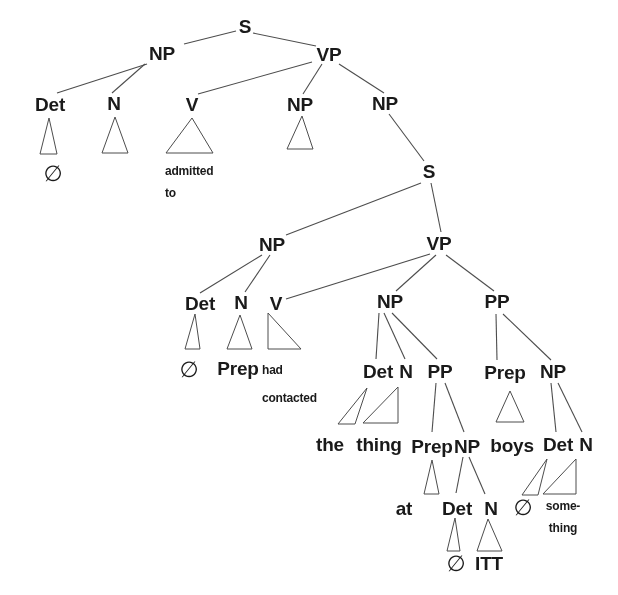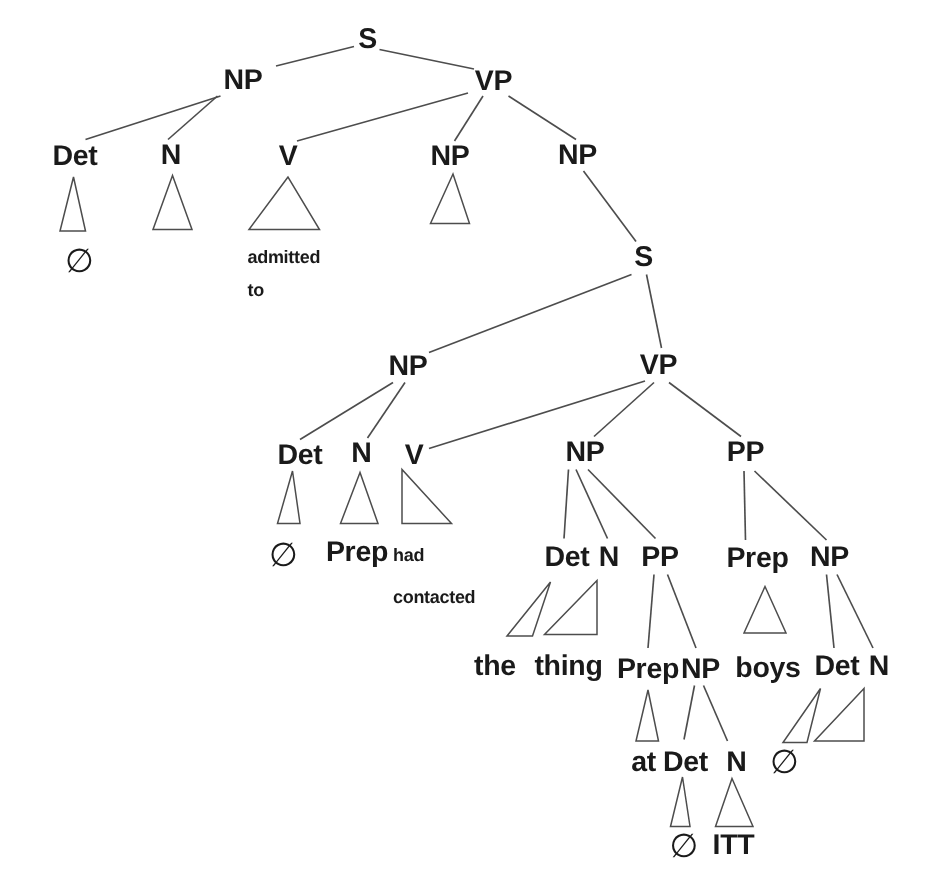--- a/index.html
+++ b/index.html
@@ -141,18 +141,20 @@
   <span class="nul" style="left:53px;top:163px">∅</span>
   <span class="blk lh22" style="left:165px;top:160px">admitted
 to</span>
   <span class="nul" style="left:189px;top:359px">∅</span>
   <span class="lf" style="left:238px;top:359px">Prep</span>
   <span class="blk lh28" style="left:262px;top:356px">had
 contacted</span>
   <span class="lf" style="left:330px;top:435px">the</span>
   <span class="lf" style="left:379px;top:435px">thing</span>
   <span class="lf" style="left:512px;top:436px">boys</span>
-  <span class="lf" style="left:429px;top:499px">at</span>
+  <span class="lf" style="left:404px;top:499px">at</span>
   <span class="nul" style="left:523px;top:497px">∅</span>
+  <span class="blk lh22 ctr" style="left:536px;top:495px;width:54px">some-
+thing</span>
   <span class="nul" style="left:456px;top:553px">∅</span>
   <span class="lf" style="left:489px;top:554px">ITT</span>
 
 </div>
 
 </body></html>

